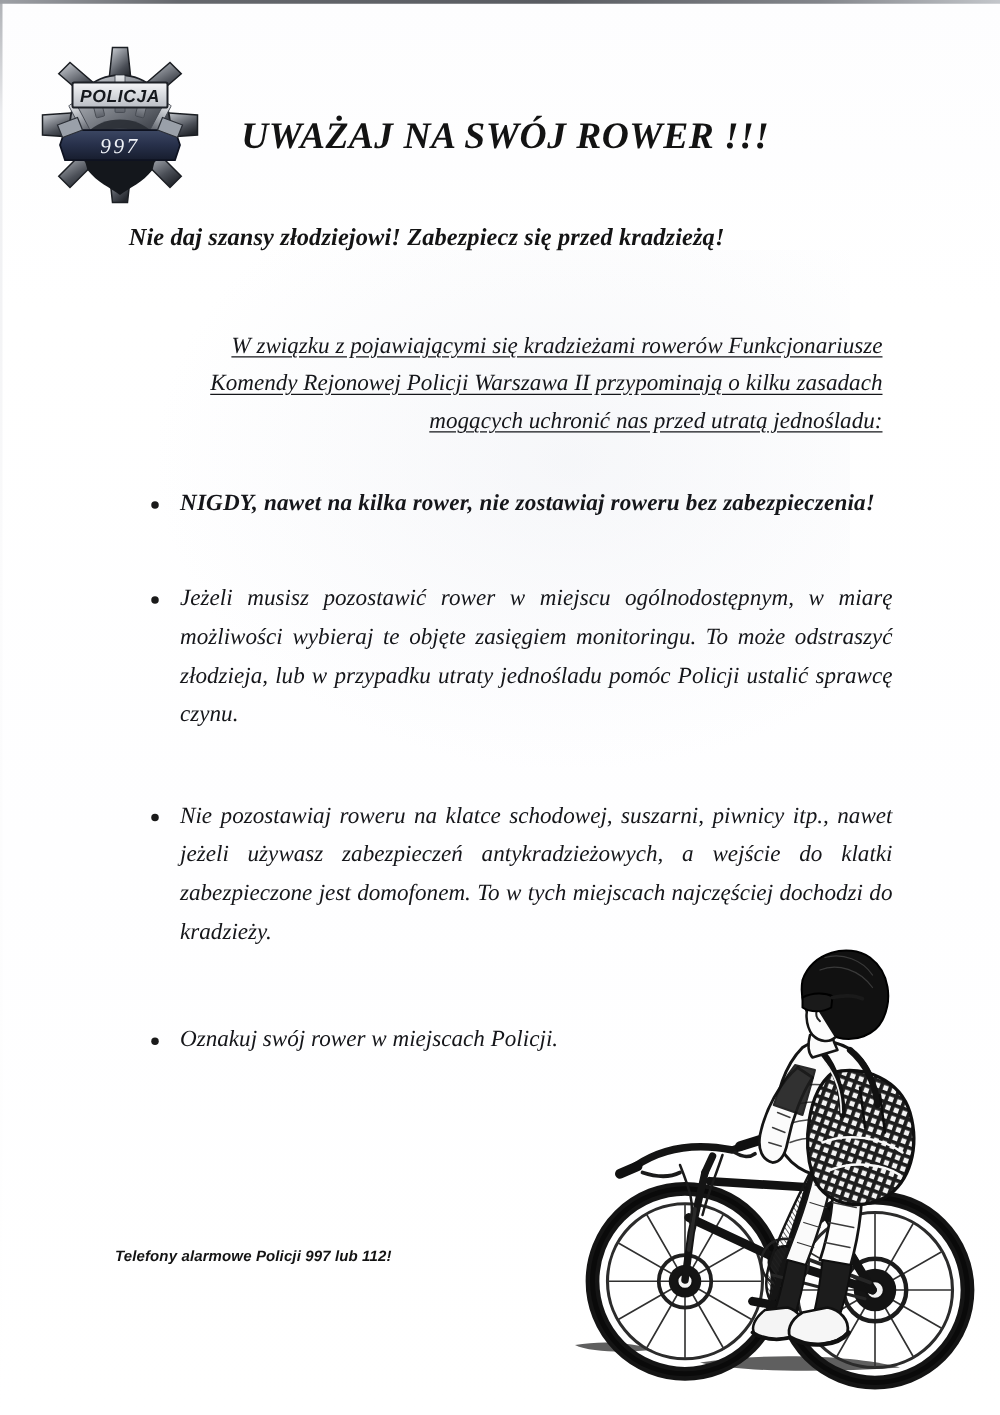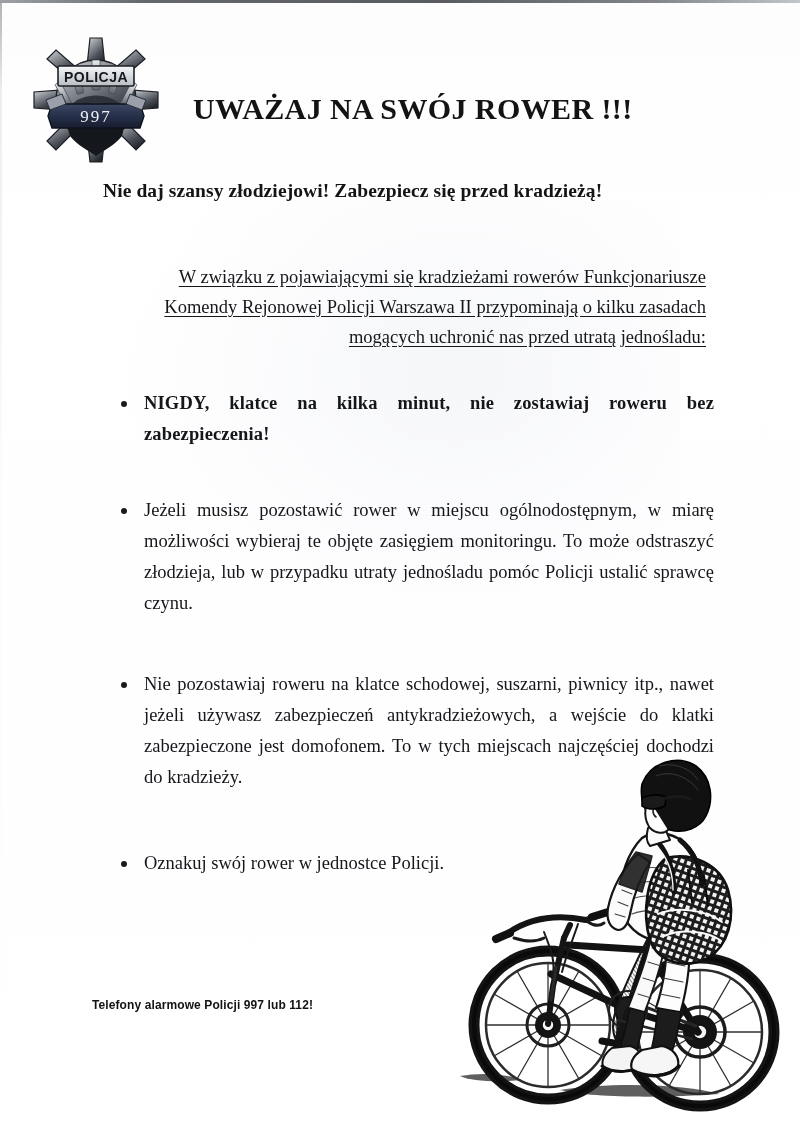--- a/index.html
+++ b/index.html
@@ -14,20 +14,21 @@
     color: #111111;
     overflow: hidden;
   }
 
   #page {
     position: relative;
     width: 800px;
     height: 1132px;
     background: linear-gradient(180deg, #fdfdfe 0%, #ffffff 22%, #fefeff 60%, #ffffff 100%);
     overflow: hidden;
+    font-style: italic;
   }
 
   
   .scan-edge-top {
     position: absolute;
     left: 0; top: 0;
     width: 800px; height: 3px;
     background: linear-gradient(90deg, #8d9096 0%, #4a4d53 18%, #3c3f45 55%, #6d7076 82%, #b9bcc1 100%);
     opacity: .85;
   }
@@ -240,36 +241,36 @@
   <div class="intro">
     <div><span class="u">W związku z pojawiającymi się kradzieżami rowerów Funkcjonariusze</span></div>
     <div><span class="u">Komendy Rejonowej Policji Warszawa II przypominają o kilku zasadach</span></div>
     <div><span class="u">mogących uchronić nas przed utratą jednośladu:</span></div>
   </div>
 
   <div class="bullets">
 
     <div class="bullet strong b1">
       <span class="dot"></span>
-      <span>NIGDY, klatce na kilka minut, nie zostawiaj roweru bez zabezpieczenia!</span>
+      <span>NIGDY, nawet na kilka rower, nie zostawiaj roweru bez zabezpieczenia!</span>
     </div>
 
     <div class="bullet b3">
       <span class="dot"></span>
       <span>Jeżeli musisz pozostawić rower w miejscu ogólnodostępnym, w miarę możliwości wybieraj te objęte zasięgiem monitoringu. To może odstraszyć złodzieja, lub w przypadku utraty jednośladu pomóc Policji ustalić sprawcę czynu.</span>
     </div>
 
     <div class="bullet b2">
       <span class="dot"></span>
       <span>Nie pozostawiaj roweru na klatce schodowej, suszarni, piwnicy itp., nawet jeżeli używasz zabezpieczeń antykradzieżowych, a wejście do klatki zabezpieczone jest domofonem.  To w tych miejscach najczęściej dochodzi do kradzieży.</span>
     </div>
 
     <div class="bullet last">
       <span class="dot"></span>
-      <span>Oznakuj swój rower w jednostce Policji.</span>
+      <span>Oznakuj swój rower w miejscach Policji.</span>
     </div>
 
   </div>
 
   <div class="footer">Telefony alarmowe Policji 997 lub 112!</div>
 
   <div class="illus">
     <svg viewBox="0 0 340 382" width="340" height="382">
       <defs>
         <pattern id="hatch" width="4" height="4" patternUnits="userSpaceOnUse" patternTransform="rotate(40)">

